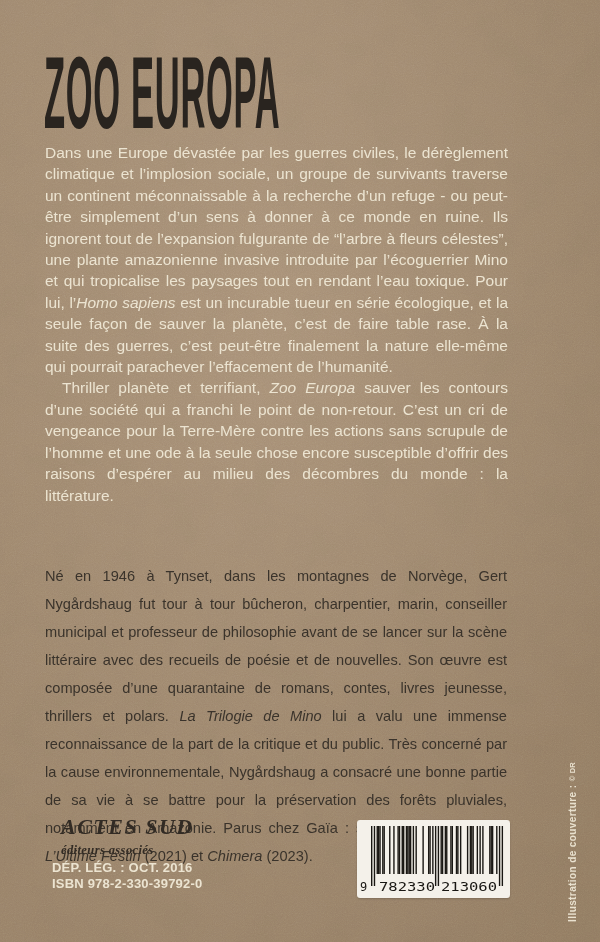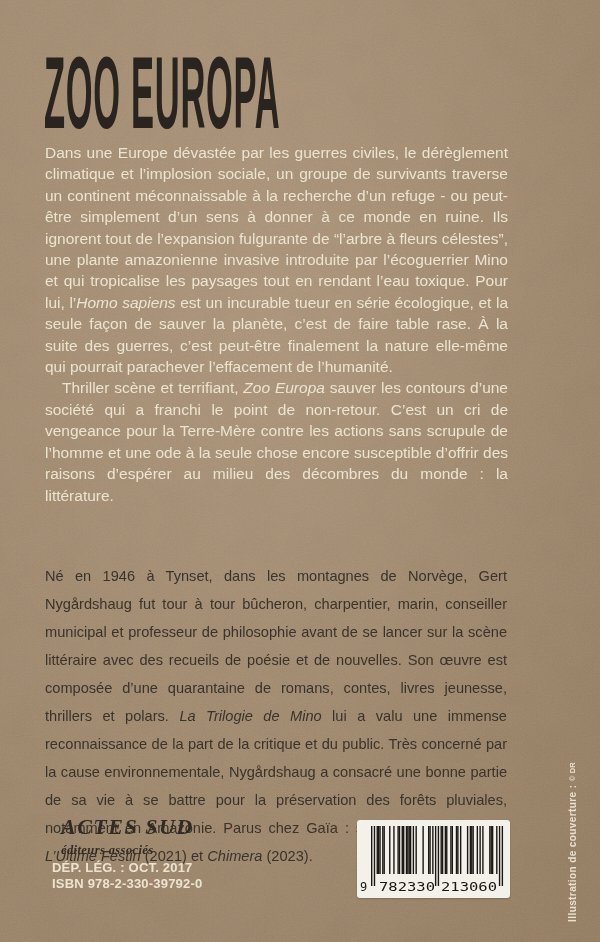--- a/index.html
+++ b/index.html
@@ -77,34 +77,34 @@
       <feColorMatrix type="saturate" values="0"></feColorMatrix>
     </filter>
     <rect width="600" height="942" filter="url(#blotch)" opacity="0.07" style="mix-blend-mode:multiply"></rect>
     <rect width="600" height="942" filter="url(#grain)" opacity="0.16" style="mix-blend-mode:overlay"></rect>
   </svg>
 
   <h1 class="title">ZOO EUROPA</h1>
 
   <div class="blurb">
     <p><span>Dans une Europe dévastée par les guerres civiles, le dérèglement climatique et l’implosion sociale, un groupe de survivants traverse un continent méconnaissable à la recherche d’un refuge - ou peut-être simplement d’un sens à donner à ce monde en ruine. Ils ignorent tout de l’expansion fulgurante de “l’arbre à fleurs célestes”, une plante amazonienne invasive introduite par l’écoguerrier Mino et qui tropicalise les paysages tout en rendant l’eau toxique. Pour lui, l’</span><span class="it">Homo sapiens</span><span> est un incurable tueur en série écologique, et la seule façon de sauver la planète, c’est de faire table rase. À la suite des guerres, c’est peut-être finalement la nature elle-même qui pourrait parachever l’effacement de l’humanité.</span></p>
-    <p><span>Thriller scène et terrifiant, </span><span class="it">Zoo Europa</span><span> sauver les contours d’une société qui a franchi le point de non-retour. C’est un cri de vengeance pour la Terre-Mère contre les actions sans scrupule de l’homme et une ode à la seule chose encore susceptible d’offrir des raisons d’espérer au milieu des décombres du monde : la littérature.</span></p>
+    <p><span>Thriller planète et terrifiant, </span><span class="it">Zoo Europa</span><span> sauver les contours d’une société qui a franchi le point de non-retour. C’est un cri de vengeance pour la Terre-Mère contre les actions sans scrupule de l’homme et une ode à la seule chose encore susceptible d’offrir des raisons d’espérer au milieu des décombres du monde : la littérature.</span></p>
   </div>
 
   <div class="bio">
     <p><span>Né en 1946 à Tynset, dans les montagnes de Norvège, Gert Nygårdshaug fut tour à tour bûcheron, charpentier, marin, conseiller municipal et professeur de philosophie avant de se lancer sur la scène littéraire avec des recueils de poésie et de nouvelles. Son œuvre est composée d’une quarantaine de romans, contes, livres jeunesse, thrillers et polars. </span><span class="it">La Trilogie de Mino</span><span> lui a valu une immense reconnaissance de la part de la critique et du public. Très concerné par la cause environnementale, Nygårdshaug a consacré une bonne partie de sa vie à se battre pour la préservation des forêts pluviales, notamment en Amazonie. Parus chez Gaïa : son roman inclassable </span><span class="it">L’Ultime Festin</span><span> (2021) et </span><span class="it">Chimera</span><span> (2023).</span></p>
   </div>
 
   <div class="publisher">
     <div class="name">ACTES SUD</div>
     <div class="tagline">éditeurs associés</div>
   </div>
 
   <div class="legal">
-    <div>DÉP. LÉG. : OCT. 2017</div>
+    <div>DÉP. LÉG. : OCT. 2016</div>
     <div>ISBN 978-2-330-39792-0</div>
   </div>
 
   <div class="barcode-panel">
     <svg id="ean13" width="153" height="78" viewBox="0 0 153 78" xmlns="http://www.w3.org/2000/svg">
         <rect x="14.00" y="6" width="1.39" height="60" fill="#191713"></rect>
         <rect x="16.78" y="6" width="1.39" height="60" fill="#191713"></rect>
         <rect x="19.56" y="6" width="1.39" height="48" fill="#191713"></rect>
         <rect x="20.95" y="6" width="1.39" height="48" fill="#191713"></rect>
         <rect x="22.34" y="6" width="1.39" height="48" fill="#191713"></rect>

